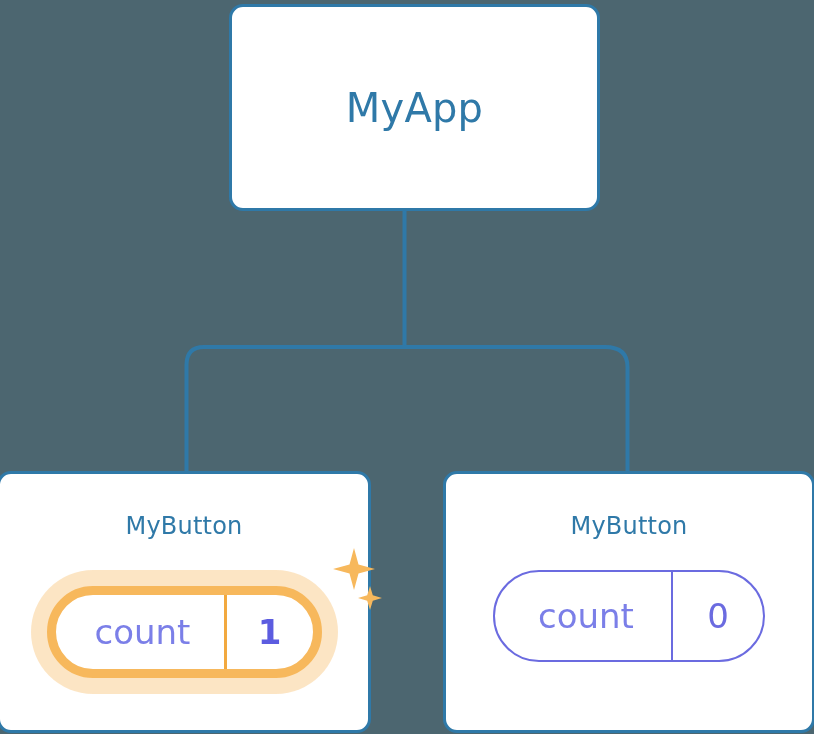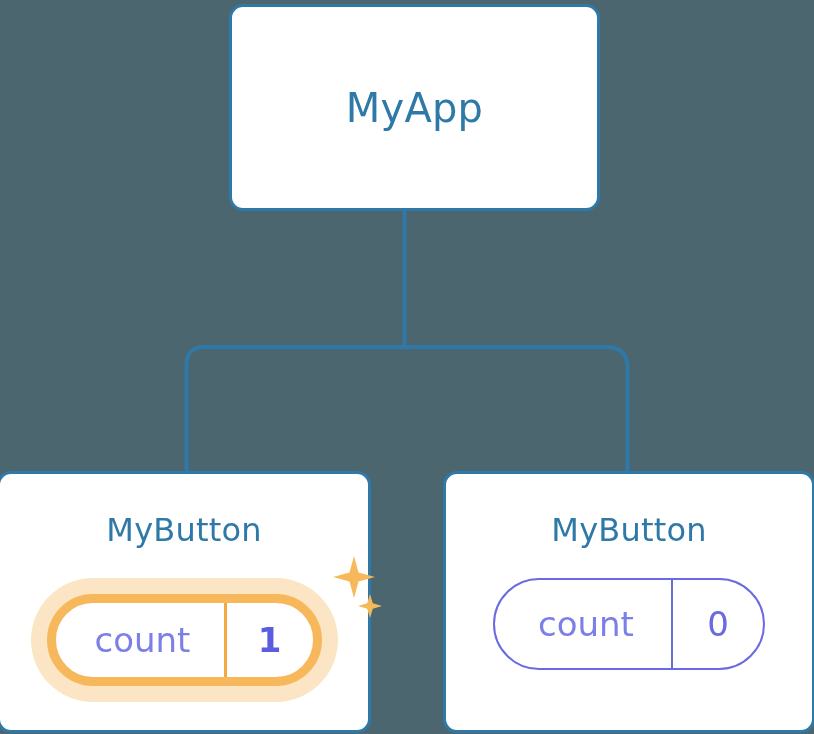--- a/index.html
+++ b/index.html
@@ -65,21 +65,21 @@
     line-height: 1;
   }
 
   
   .node-child {
     top: 471px;
     height: 262px;
     padding-top: 40px;
   }
   .node-child .node-title {
-    font-size: 32px;
+    font-size: 24px;
     line-height: 1;
   }
   #node-child-left {
     left: -3px;
     width: 374px;
     border-bottom-left-radius: 14px;
   }
   #node-child-right {
     left: 443px;
     width: 372px;

